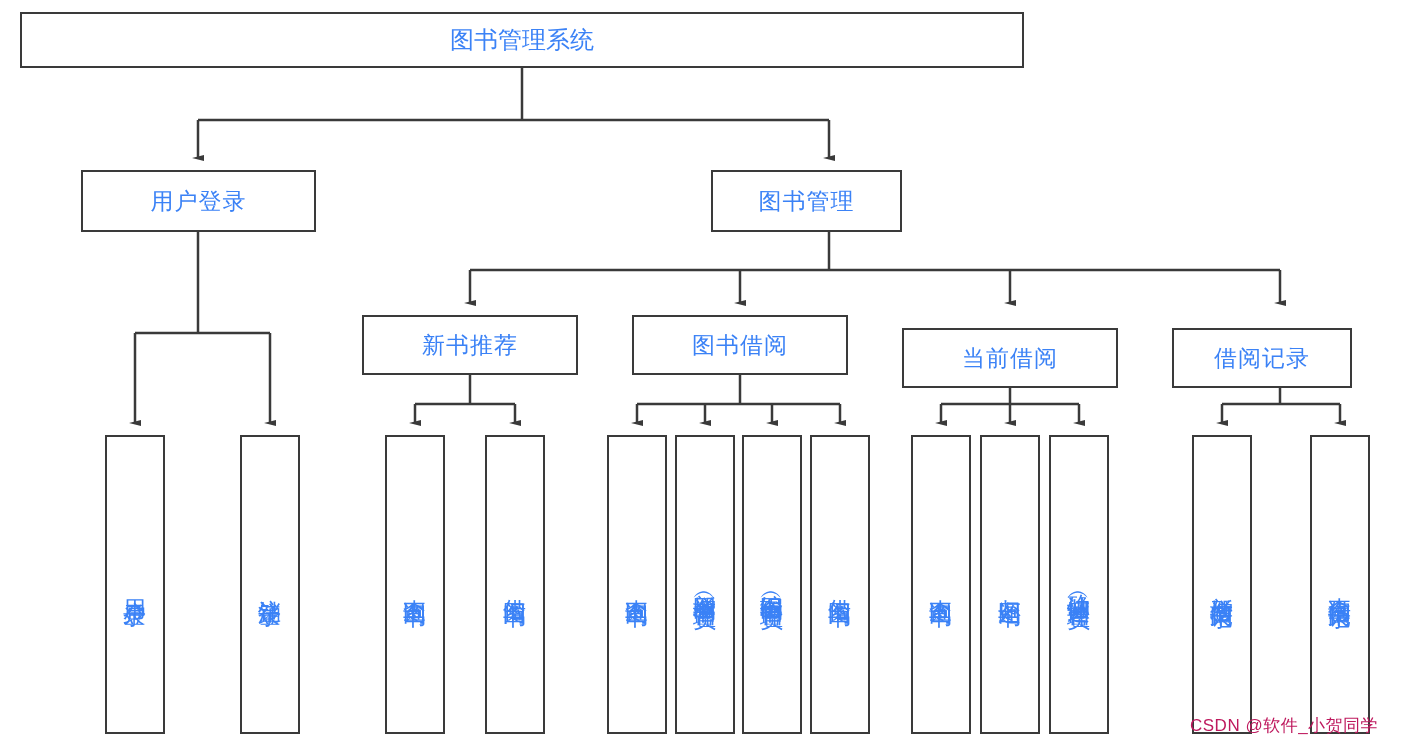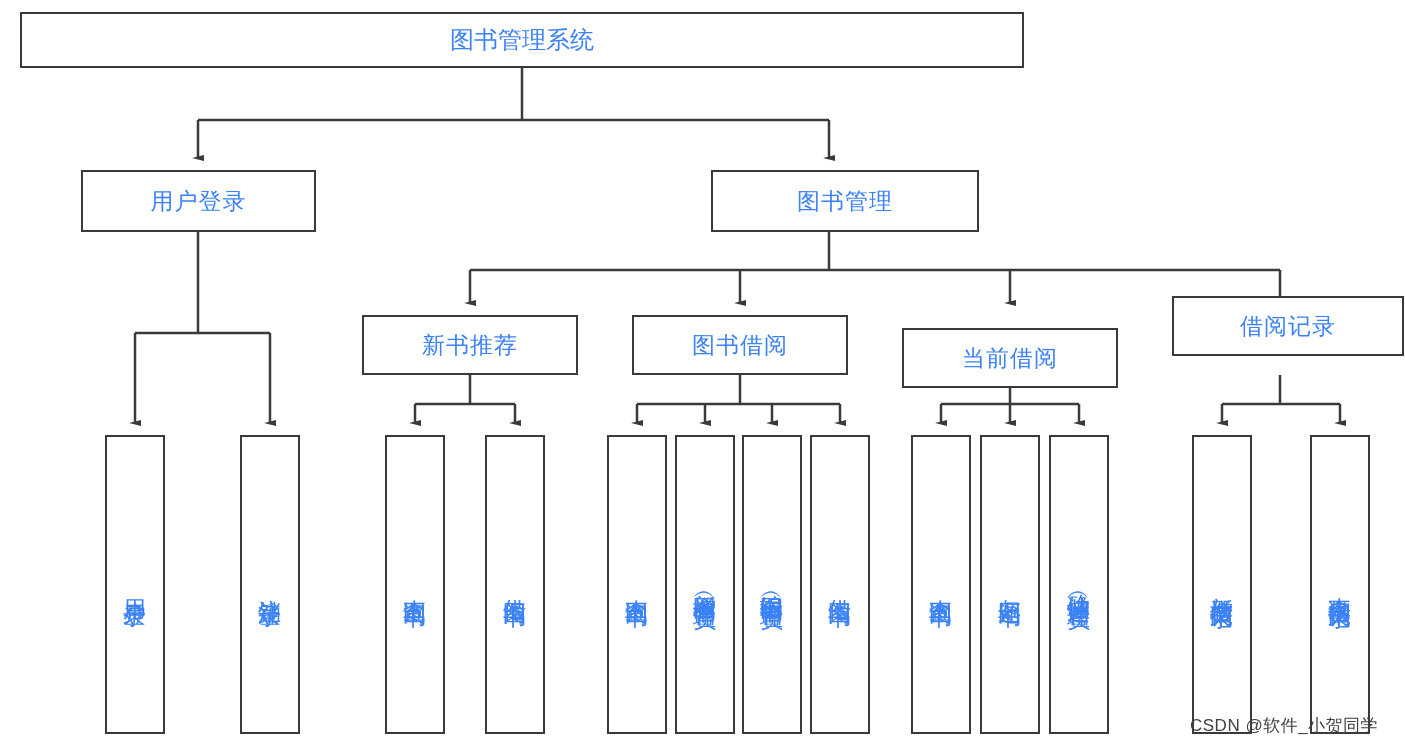--- a/index.html
+++ b/index.html
@@ -57,21 +57,21 @@
     text-orientation: upright;
     display: block;
     text-align: center;
     white-space: nowrap;
   }
   .watermark {
     position: absolute;
     left: 1190px;
     top: 714px;
     font-size: 17px;
-    color: #404040;
+    color: #be185d;
     white-space: nowrap;
     letter-spacing: 0.5px;
   }
 </style>
 </head>
 <body>
 
 <div id="canvas">
 
   <svg class="edges" viewBox="0 0 1405 747">
@@ -120,26 +120,26 @@
       <path d="M1280,375 L1280,404"></path>
       <path d="M1222,404 L1340,404"></path>
       <path d="M1222,404 L1222,423" marker-end="url(#arrow)"></path>
       <path d="M1340,404 L1340,423" marker-end="url(#arrow)"></path>
     </g>
   </svg>
 
   <div class="node root" style="left:20px; top:12px; width:1004px; height:56px;">图书管理系统</div>
 
   <div class="node h" style="left:81px; top:170px; width:235px; height:62px;">用户登录</div>
-  <div class="node h" style="left:711px; top:170px; width:268px; height:62px;">图书管理</div>
+  <div class="node h" style="left:711px; top:170px; width:191px; height:62px;">图书管理</div>
 
   <div class="node h" style="left:632px; top:315px; width:216px; height:60px;">图书借阅</div>
   <div class="node h" style="left:362px; top:315px; width:216px; height:60px;">新书推荐</div>
   <div class="node h" style="left:902px; top:328px; width:216px; height:60px;">当前借阅</div>
-  <div class="node h" style="left:1172px; top:296px; width:232px; height:60px;">借阅记录</div>
+  <div class="node h" style="left:1172px; top:328px; width:180px; height:60px;">借阅记录</div>
 
   <div class="node v" style="left:105px; top:435px; width:60px; height:299px;">
     <span class="vtext">用户登录</span>
   </div>
   <div class="node v" style="left:240px; top:435px; width:60px; height:299px;">
     <span class="vtext">注销登录</span>
   </div>
 
   <div class="node v" style="left:385px; top:435px; width:60px; height:299px;">
     <span class="vtext">查询图书</span>

